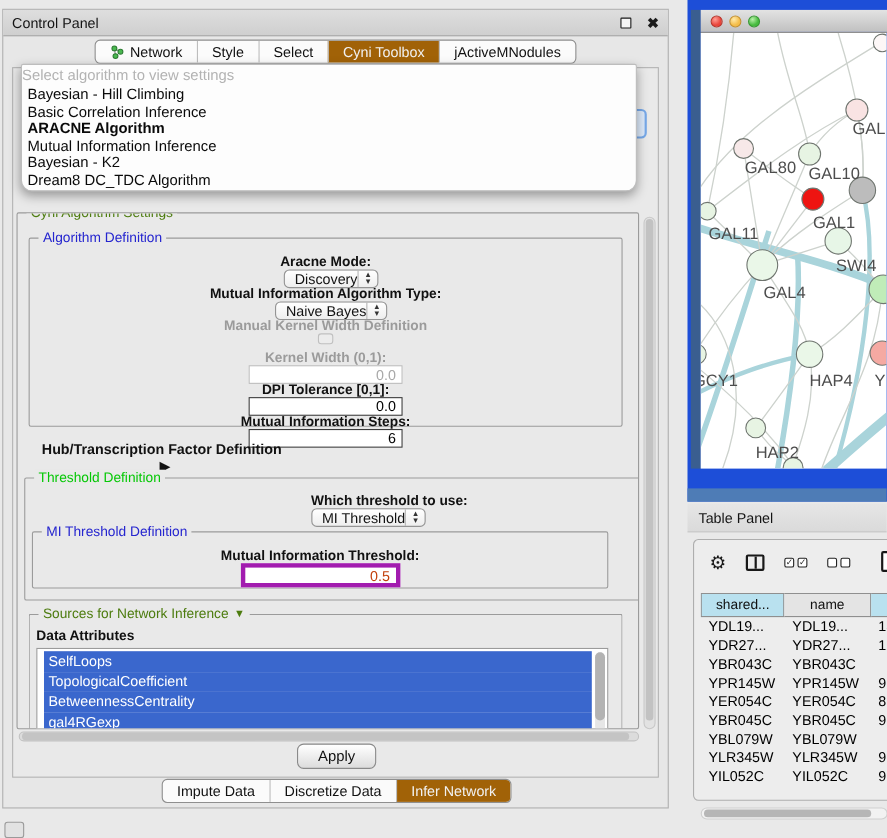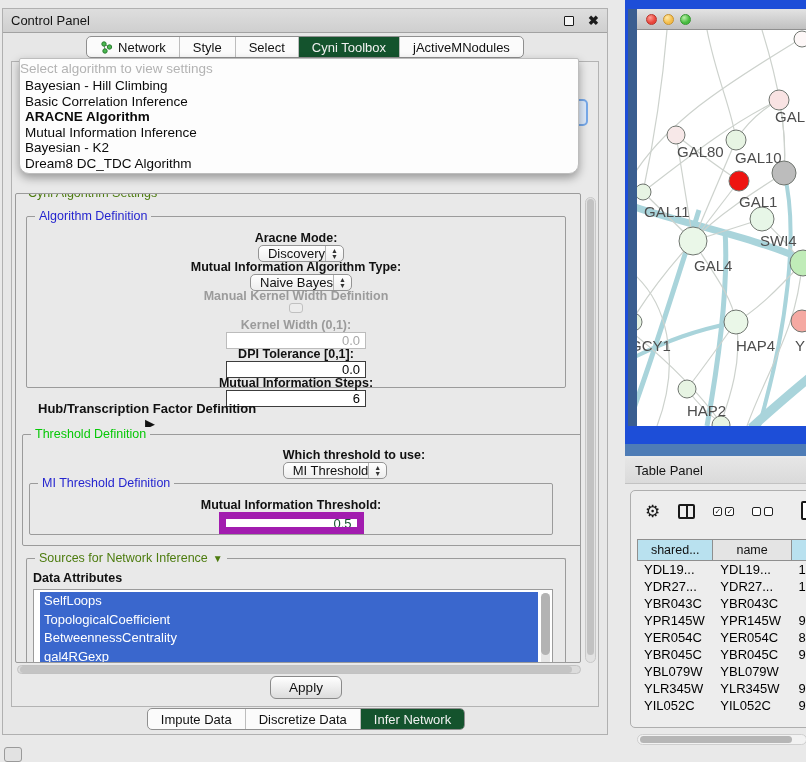--- a/index.html
+++ b/index.html
@@ -17,21 +17,21 @@
   .float-icon { width:10px; height:10px; border:1.5px solid #1b1b1b; border-radius:1px;
     margin-right:14px; background:#f5f5f5; }
   .close-icon { font-size:13px; font-weight:bold; color:#1b1b1b; line-height:10px; }
 
   
   .seg-tabs { display:inline-flex; border:1px solid #8f8f8f; border-radius:5px;
     overflow:hidden; background:#fbfbfb; height:22px; }
   .seg-tab { display:flex; align-items:center; gap:5px; padding:0 13px; font-size:13px;
     color:#111; border-left:1px solid #bdbdbd; white-space:nowrap; }
   .seg-tab:first-child { border-left:none; }
-  .seg-tab.selected { background:#14532d; color:#f1f1f1; }
+  .seg-tab.selected { background:#a16207; color:#f1f1f1; }
   #cp-tabbar { margin-top:3px; text-align:center; }
   #cp-inner { left:8px; top:52px; width:588px; height:646px;
     border:1px solid #b3b3b3; background:#e9e9e9; }
 
   
   #focus-frag { left:569px; top:90px; width:16px; height:27px; border:2px solid #76a8e8;
     border-radius:5px; background:#dce9fa; }
 
   
   .groupbox { position:absolute; border:1px solid #9b9b9b; border-radius:2px; }
@@ -48,21 +48,21 @@
   .combo { flex:1; margin-left:10px; height:23px; border:1px solid #949494; border-radius:5px;
     background:linear-gradient(#ffffff,#eeeeee); display:flex; align-items:center;
     font-size:13px; color:#111; padding-left:9px; }
   .combo .arrows { margin-left:auto; border-left:1px solid #b5b5b5; width:18px;
     height:100%; display:flex; flex-direction:column; align-items:center; justify-content:center;
     font-size:7px; color:#333; line-height:6px; }
   .tfield { width:140px; height:22px; background:#fff; font-size:13px; text-align:right;
     padding:0 5px; font-family:"Liberation Sans",sans-serif; }
   .tfield.strong { border:1.5px solid #3c3c3c; color:#000; }
   .tfield.dim    { border:1px solid #bcbcbc; color:#a8a8a8; }
-  .tfield.norm   { border:7px solid #a21caf; color:#14532d; }
+  .tfield.norm   { border:4px solid #a21caf; color:#c2410c; }
   .cbox { width:14px; height:14px; border:1px solid #c0c0c0; border-radius:3px;
     background:#ececec; }
   .tri { font-size:11px; color:#111; margin-left:6px; }
   #attr-list { margin:4px 12px 0 6px; background:#fff; border:1px solid #9b9b9b;
     height:86px; overflow:hidden; position:relative; padding:2px 0 0 6px; }
   .attr-item { height:18.5px; line-height:18.5px; font-size:13px; color:#fff;
     background:#3a67cd; padding-left:4px; margin-right:14px; }
   .list-scroll { position:absolute; right:2px; top:3px; width:9px; height:72px;
     background:#e6e6e6; border-radius:5px; }
   .list-scroll .thumb { width:9px; height:62px; background:#b3b3b3; border-radius:5px; }

